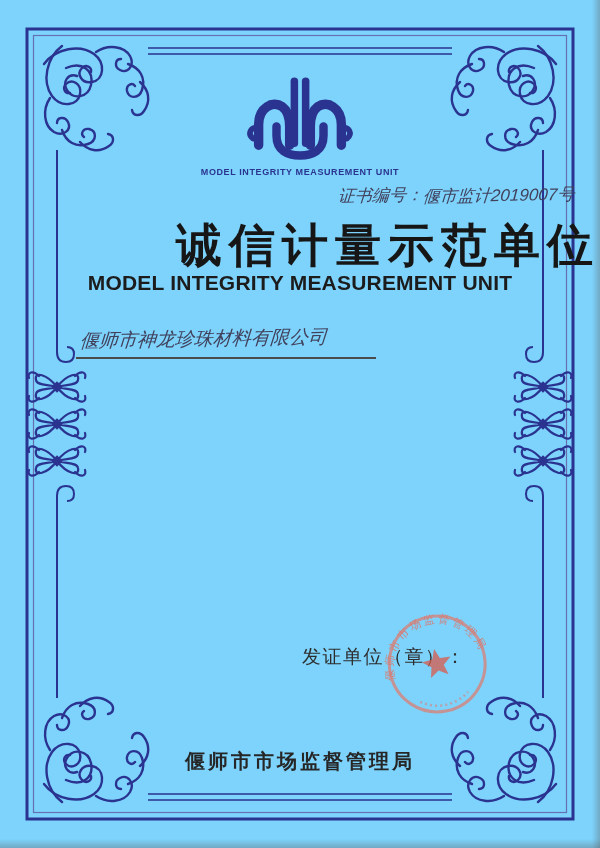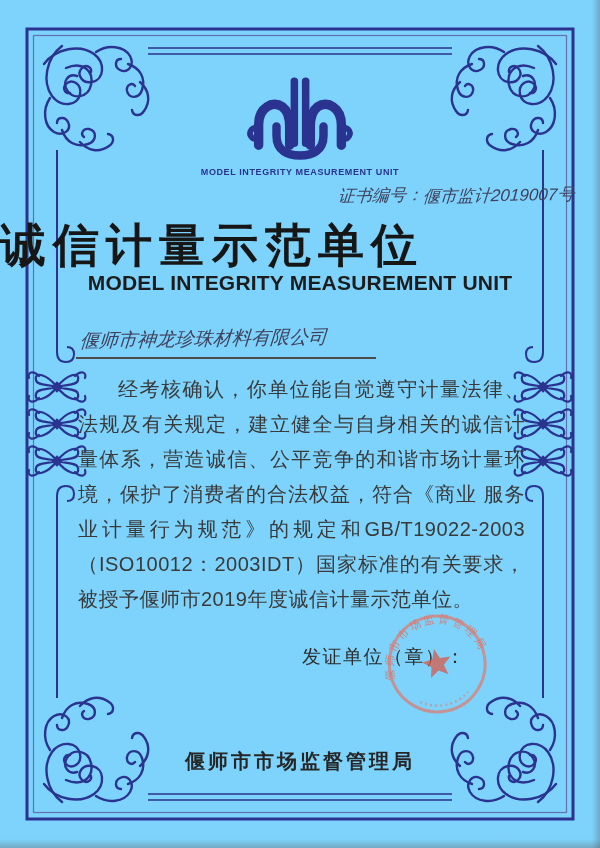--- a/index.html
+++ b/index.html
@@ -30,21 +30,21 @@
   .certno{
     position:absolute;top:184px;left:338px;width:220px;
     font-size:17px;white-space:nowrap;
   }
   .handwrite{
     color:#41415c;font-style:italic;
     transform:skewX(-5deg) rotate(-1deg);display:inline-block;
   }
 
   .title{
-    position:absolute;top:215px;left:0;width:100%;text-align:left;
+    position:absolute;top:215px;left:0;width:100%;text-align:right;
     font-family:"Liberation Serif","DejaVu Serif",serif;
     font-size:46px;font-weight:bold;letter-spacing:7px;color:#161616;
   }
   .subtitle{
     position:absolute;top:271px;left:0;width:100%;text-align:center;
     font-size:21px;font-weight:bold;letter-spacing:0.2px;color:#1c1c1c;
   }
 
   .awardee{
     position:absolute;top:324px;left:76px;width:296px;
@@ -148,21 +148,20 @@
       <span class="handwrite">证书编号：</span><span class="handwrite">偃市监计2019007号</span>
     </div>
 
     <div class="title">诚信计量示范单位</div>
     <div class="subtitle">MODEL INTEGRITY MEASUREMENT UNIT</div>
 
     <div class="awardee">
       <span class="handwrite">偃师市神龙珍珠材料有限公司</span>
     </div>
 
-    <div class="body-text">经考核确认，你单位能自觉遵守计量法律、法规及有关规定，建立健全与自身相关的诚信计量体系，营造诚信、公平竞争的和谐市场计量环境，保护了消费者的合法权益，符合《商业 服务业计量行为规范》的规定和GB/T19022-2003（ISO10012：2003IDT）国家标准的有关要求，被授予偃师市2019年度诚信计量示范单位。</div>
 
     <div class="issuer">发证单位（章）：</div>
 
     <svg class="seal" viewBox="0 0 112 112">
       <defs>
         <path id="sealTopArc" d="M13,70 A44,44 0 1 1 99,70" fill="none"></path>
       </defs>
       <circle cx="56" cy="57" r="47" fill="none" stroke="#e2796c" stroke-width="3" opacity="0.8"></circle>
       <text font-size="11" fill="#df7163" letter-spacing="2.5" opacity="0.9" font-family="'Liberation Sans','DejaVu Sans',sans-serif">
         <textPath href="#sealTopArc" startOffset="4%">偃师市市场监督管理局</textPath>

